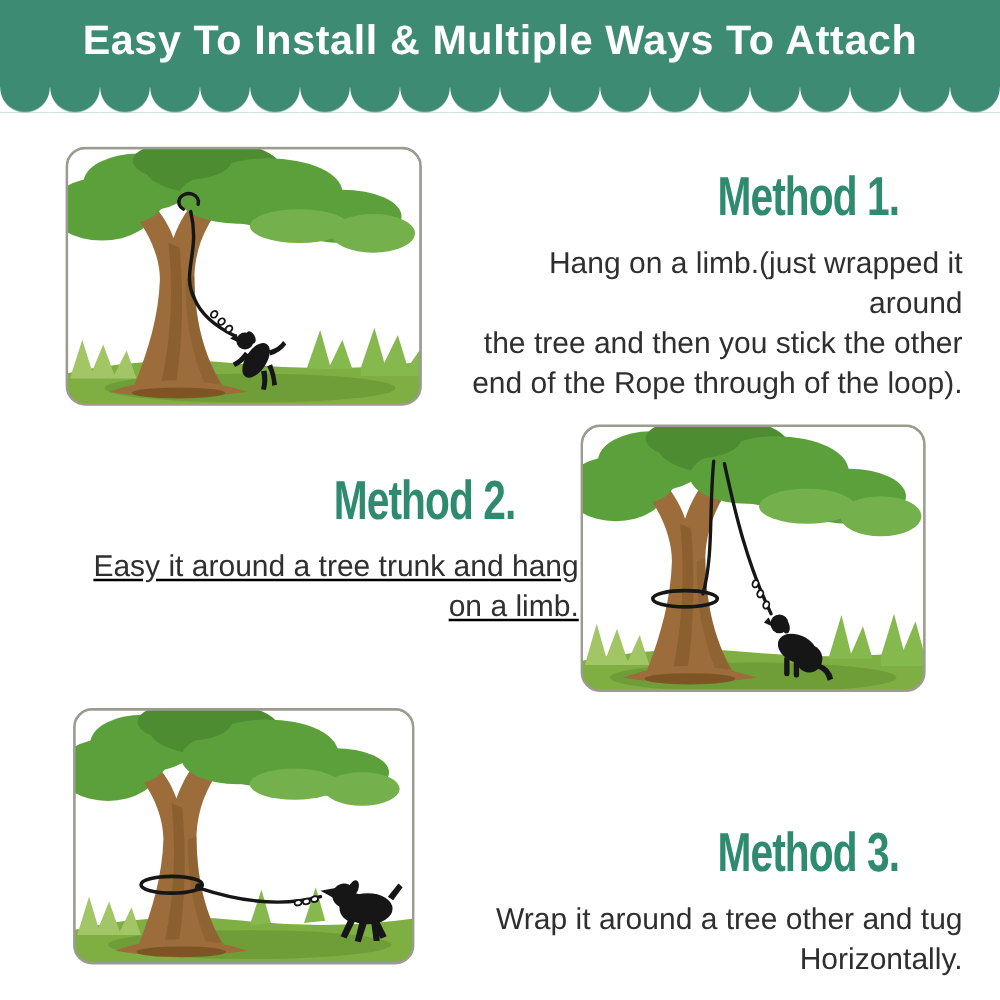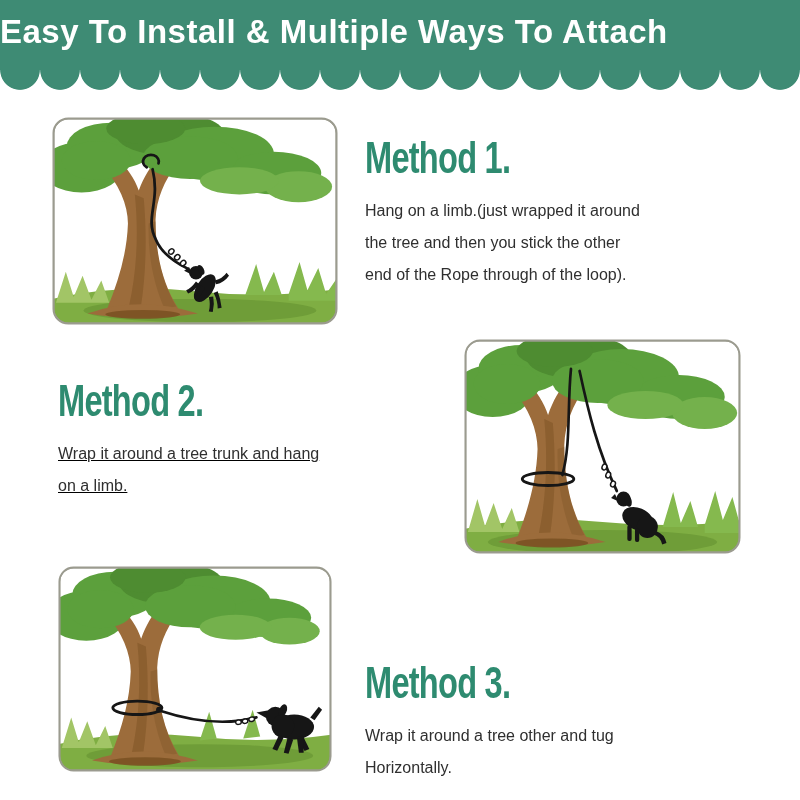--- a/index.html
+++ b/index.html
@@ -7,32 +7,32 @@
     --canopy-mid:#5CA03C; --canopy-dark:#4E8C31; --canopy-light:#74B14C;
     --trunk-brown:#9C6C3B; --trunk-shadow:#7B5224;
     --ground-green:#7FAE43; --ground-shadow:#6F9D38;
     --grass-light:#A2C566; --grass-mid:#85B94E;
     --rope-black:#161616; --card-border:#9B9B8F;
   }
   html,body{margin:0;padding:0;background:#fff;}
   .stage{position:relative;width:800px;height:800px;background:#fff;overflow:hidden;
          font-family:"Liberation Sans",sans-serif;}
   .banner{position:absolute;left:0;top:0;width:800px;height:70px;
-          background:var(--banner-green);display:flex;align-items:center;}
+          background:var(--banner-green);display:flex;align-items:center;justify-content:center;}
   .banner h1{margin:0;padding-bottom:6px;color:#fff;font-size:33px;font-weight:bold;letter-spacing:.5px;}
   .scallops{position:absolute;left:0;top:69px;width:800px;height:21px;
             background-image:radial-gradient(circle at 20px 1px, var(--banner-green) 19.4px, rgba(0,0,0,0) 20.2px);
             background-size:40px 21px;background-repeat:repeat-x;}
   .card{position:absolute;}
   .card svg{display:block;width:100%;height:100%;}
-  .txt{position:absolute;width:405px;}
+  .txt{position:absolute;width:405px;text-align:right;}
   .m-title{display:inline-block;margin:0 0 12px 0;color:var(--heading-teal);
            font-size:44px;font-weight:bold;letter-spacing:-1px;
            transform:scaleX(.74);transform-origin:left center;white-space:nowrap;}
-  .m-desc{margin:0;color:var(--body-text);font-size:16px;line-height:32px;white-space:pre-line;}
+  .m-desc{margin:0;color:var(--body-text);font-size:24px;line-height:32px;white-space:pre-line;}
   
   .f-cmid{fill:var(--canopy-mid);} .f-cdark{fill:var(--canopy-dark);} .f-clight{fill:var(--canopy-light);}
   .f-trunk{fill:var(--trunk-brown);} .f-tsh{fill:var(--trunk-shadow);}
   .f-ground{fill:var(--ground-green);} .f-gsh{fill:var(--ground-shadow);}
   .f-glight{fill:var(--grass-light);} .f-gmid{fill:var(--grass-mid);}
   .f-dog{fill:var(--rope-black);}
   .rope{stroke:var(--rope-black);stroke-width:2.8;fill:none;stroke-linecap:round;}
   .band{stroke:var(--rope-black);stroke-width:3;fill:none;}
   .link{fill:#fff;stroke:var(--rope-black);stroke-width:1.5;}
   .card-frame{fill:none;stroke:var(--card-border);stroke-width:2;}
@@ -112,21 +112,21 @@
 
   <div class="txt" style="left:365px;top:133px;">
     <h2 class="m-title">Method 1.</h2>
     <p class="m-desc">Hang on a limb.(just wrapped it around
 the tree and then you stick the other
 end of the Rope through of the loop).</p>
   </div>
 
   <div class="txt" style="left:58px;top:376px;text-decoration:underline;">
     <h2 class="m-title">Method 2.</h2>
-    <p class="m-desc">Wrap it around a tree trunk and hang
+    <p class="m-desc">Easy it around a tree trunk and hang
 on a limb.</p>
   </div>
 
   <div class="card" style="left:464px;top:339px;width:277px;height:215px;" aria-label="rope wrapped around trunk and hung on limb, dog sitting">
     <svg viewBox="0 0 290 215" preserveAspectRatio="none">
       <defs>
           <clipPath id="clip2">
             <rect x="1.5" y="1.5" width="287" height="212" rx="15"></rect>
           </clipPath>
         </defs>

